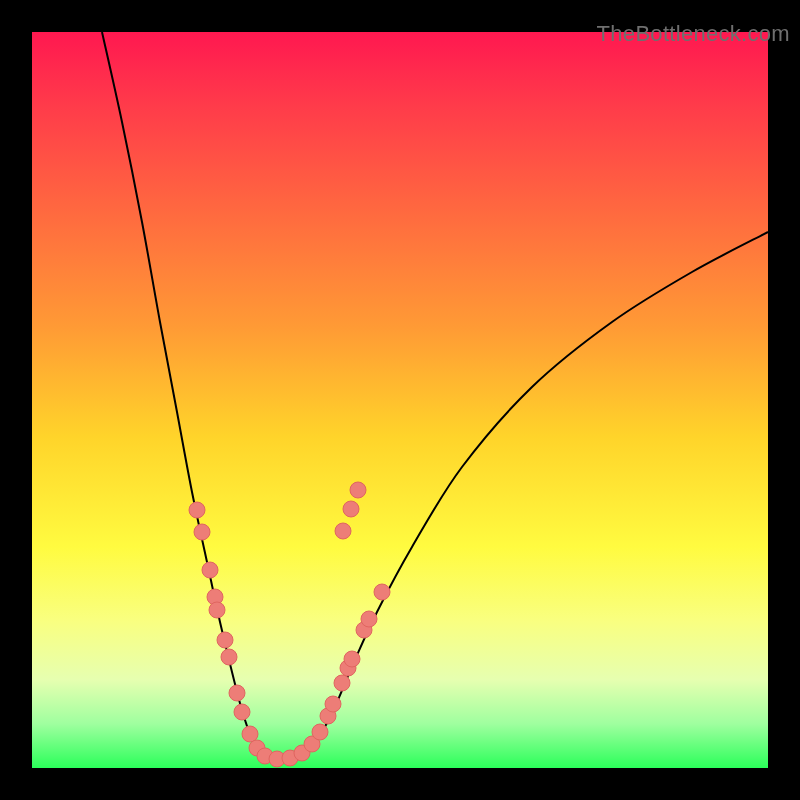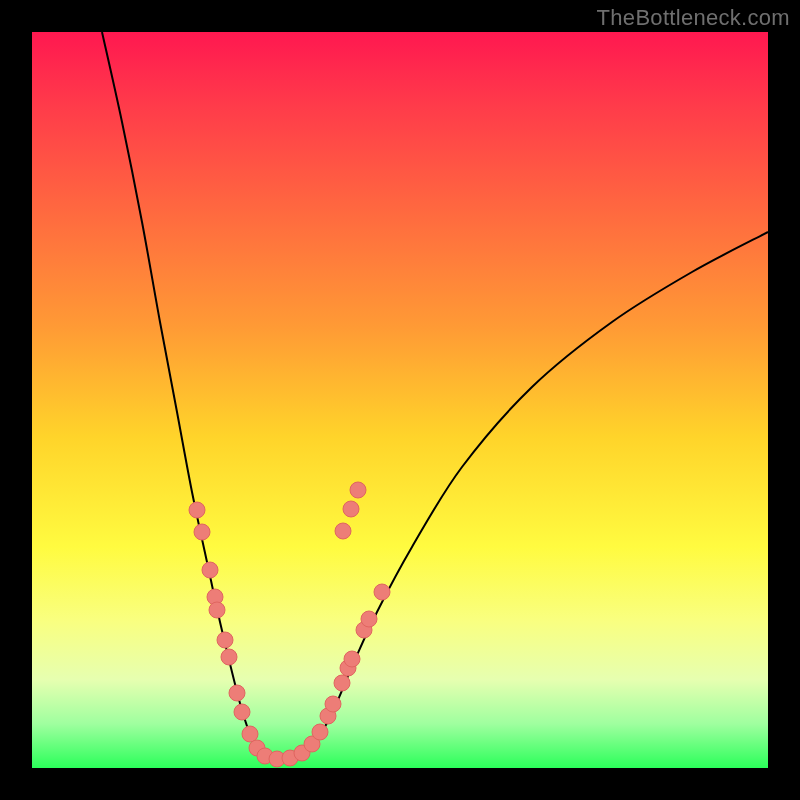--- a/index.html
+++ b/index.html
@@ -25,21 +25,21 @@
       #ffd42a 55%,
       #fffb40 70%,
       #f9ff80 80%,
       #e6ffb0 88%,
       #9fff9f 94%,
       #2bff5a 100%
     );
   }
   .watermark {
     position: absolute;
-    top: 5px;
+    top: 21px;
     right: 10px;
     color: #6f6f6f;
     font-size: 22px;
     font-weight: 500;
     letter-spacing: 0.3px;
     user-select: none;
   }
   svg.plot {
     position: absolute;
     left: 0;

